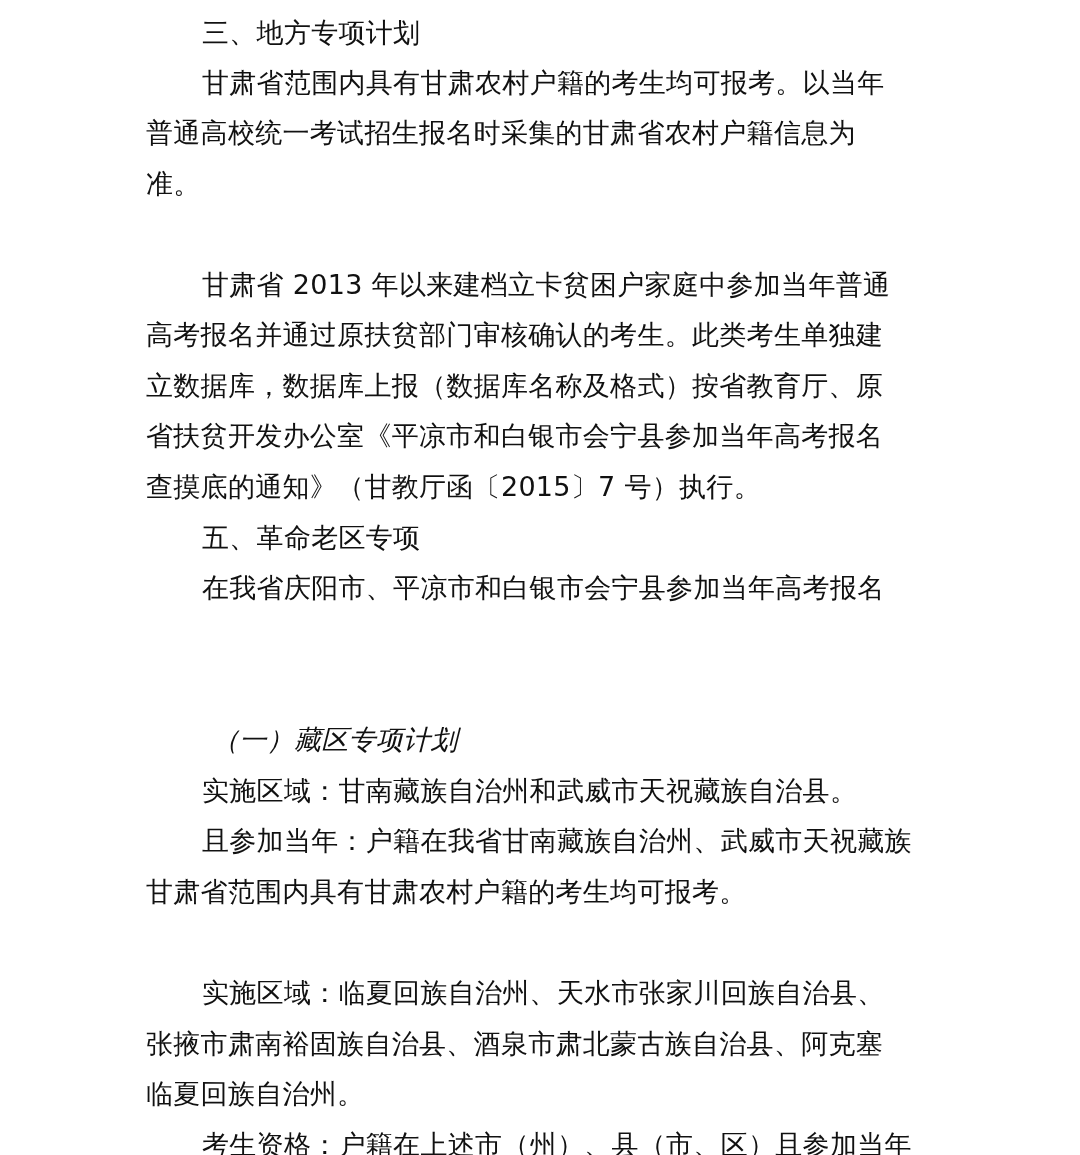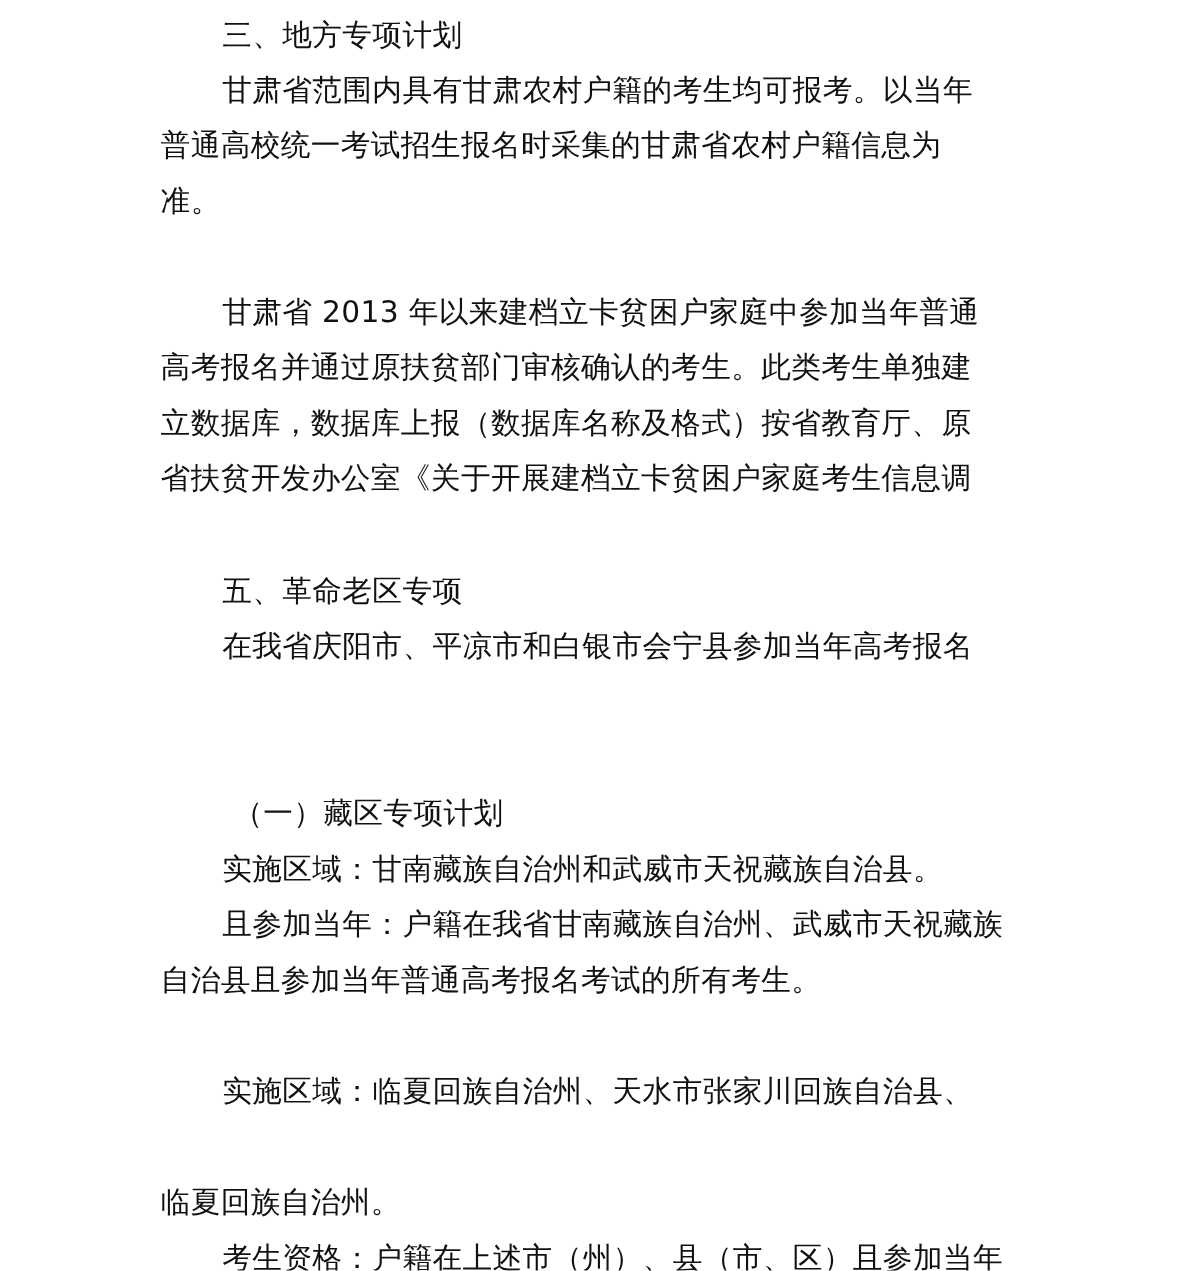--- a/index.html
+++ b/index.html
@@ -26,42 +26,44 @@
     position: absolute;
     left: 146px;
     width: 800px;
     height: 50px;
     font-size: 27px;
     line-height: 50px;
     white-space: nowrap;
     letter-spacing: 0.3px;
   }
   .indent { left: 202px; }
-  .indent-sub { left: 212px; }
+  .indent-sub { left: 212px; font-style: italic; }
 </style>
 </head>
 <body>
 
 <div class="page">
 
   <div class="line indent" style="top:-8px">三、地方专项计划</div>
   <div class="line indent" style="top:42px">甘肃省范围内具有甘肃农村户籍的考生均可报考。以当年</div>
   <div class="line" style="top:92px">普通高校统一考试招生报名时采集的甘肃省农村户籍信息为</div>
   <div class="line" style="top:143px">准。</div>
 
   <div class="line indent" style="top:244px">甘肃省 2013 年以来建档立卡贫困户家庭中参加当年普通</div>
   <div class="line" style="top:294px">高考报名并通过原扶贫部门审核确认的考生。此类考生单独建</div>
   <div class="line" style="top:345px">立数据库，数据库上报（数据库名称及格式）按省教育厅、原</div>
-  <div class="line" style="top:395px">省扶贫开发办公室《关于开展建档立卡贫困户家庭考生信息调</div>
+  <div class="line" style="top:395px">省扶贫开发办公室《平凉市和白银市会宁县参加当年高考报名</div>
+  <div class="line" style="top:446px">查摸底的通知》（甘教厅函〔2015〕7 号）执行。</div>
 
   <div class="line indent" style="top:497px">五、革命老区专项</div>
   <div class="line indent" style="top:547px">在我省庆阳市、平凉市和白银市会宁县参加当年高考报名</div>
 
   <div class="line indent-sub" style="top:699px">（一）藏区专项计划</div>
   <div class="line indent" style="top:750px">实施区域：甘南藏族自治州和武威市天祝藏族自治县。</div>
   <div class="line indent" style="top:800px">且参加当年：户籍在我省甘南藏族自治州、武威市天祝藏族</div>
-  <div class="line" style="top:851px">自治县且参加当年普通高考报名考试的所有考生。</div>
+  <div class="line" style="top:851px">甘肃省范围内具有甘肃农村户籍的考生均可报考。</div>
 
   <div class="line indent" style="top:952px">实施区域：临夏回族自治州、天水市张家川回族自治县、</div>
+  <div class="line" style="top:1003px">张掖市肃南裕固族自治县、酒泉市肃北蒙古族自治县、阿克塞</div>
   <div class="line" style="top:1053px">临夏回族自治州。</div>
   <div class="line indent" style="top:1104px">考生资格：户籍在上述市（州）、县（市、区）且参加当年</div>
 
 </div>
 
 </body></html>

